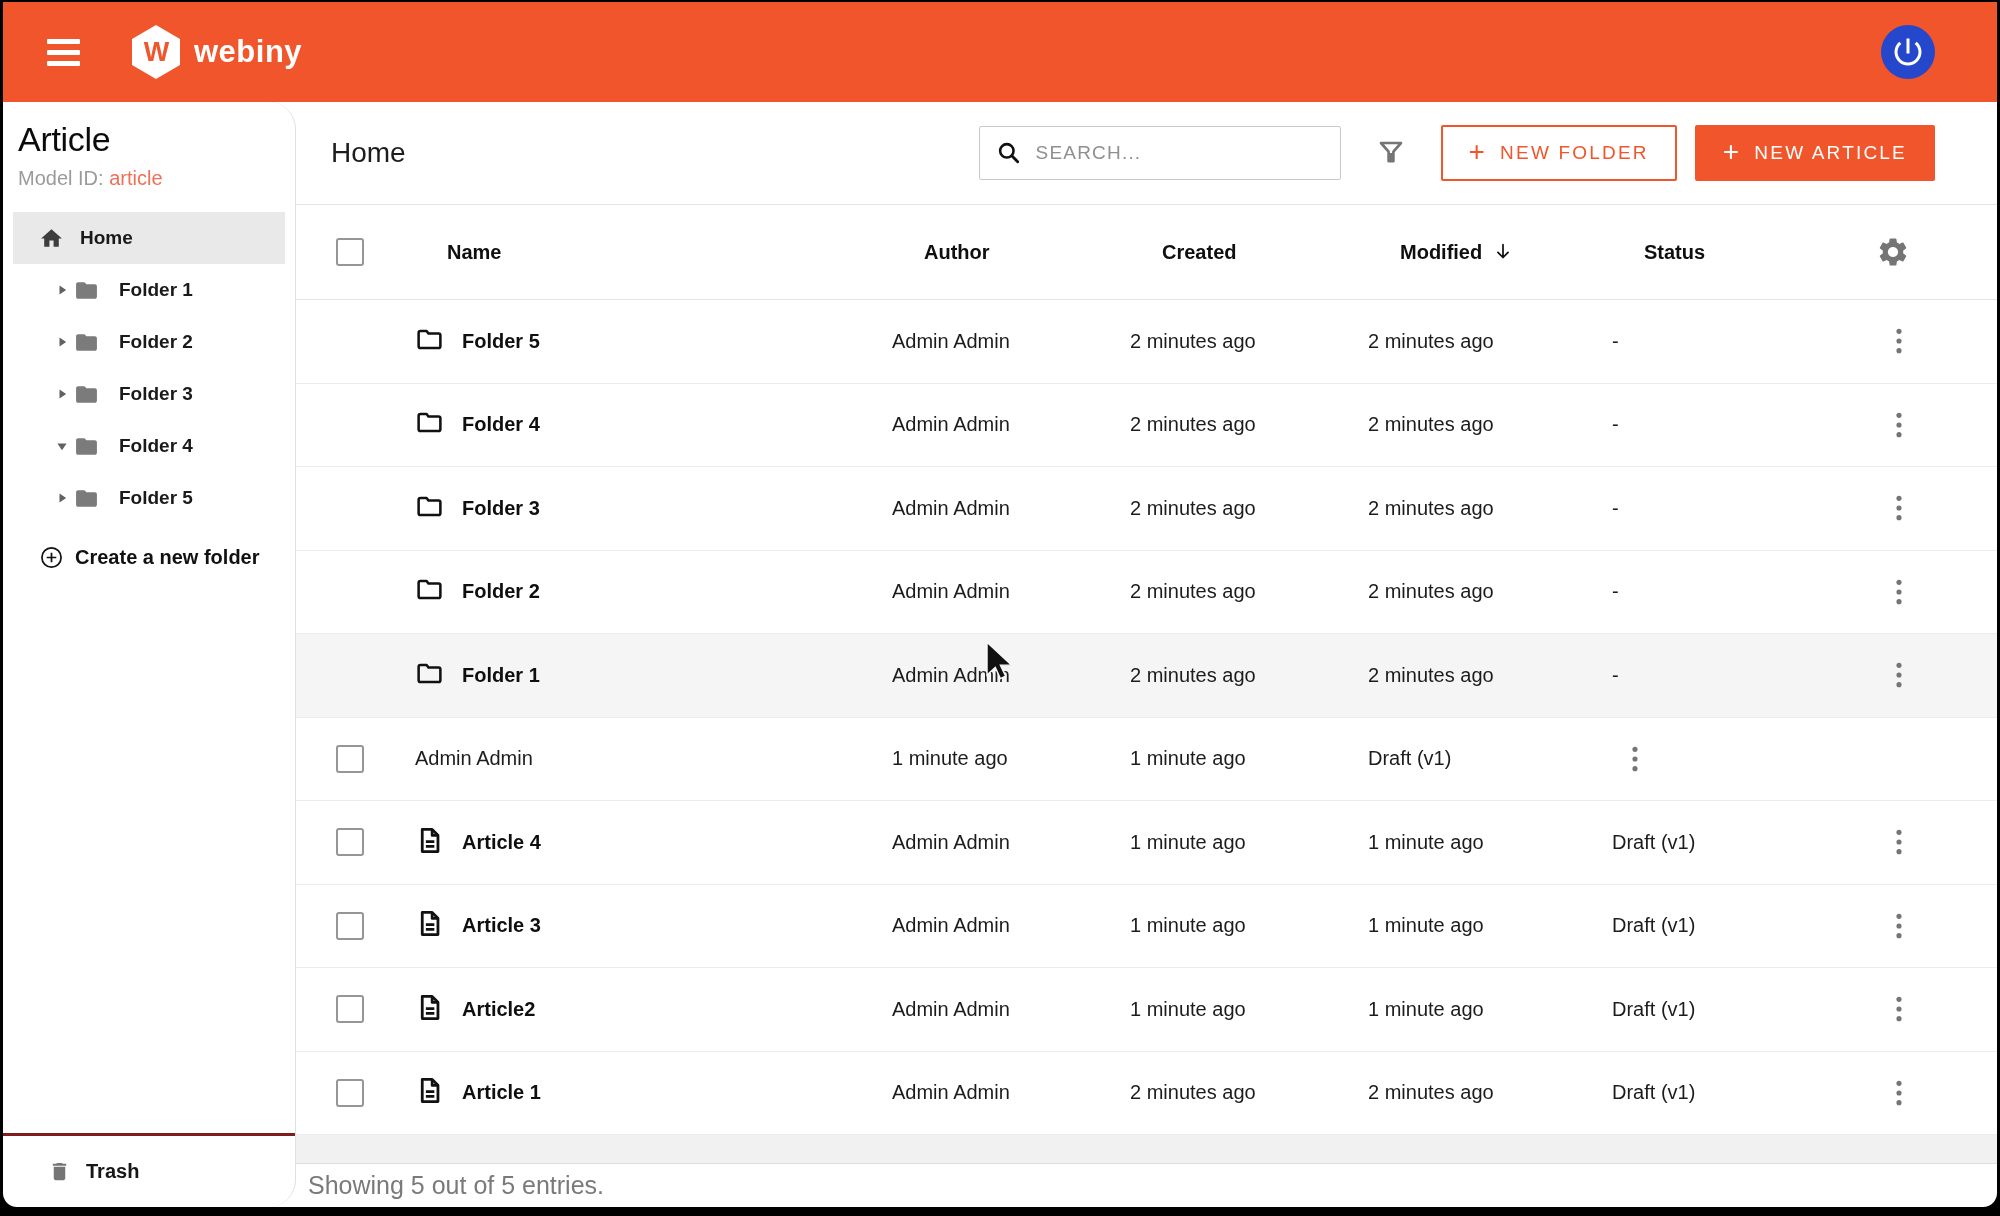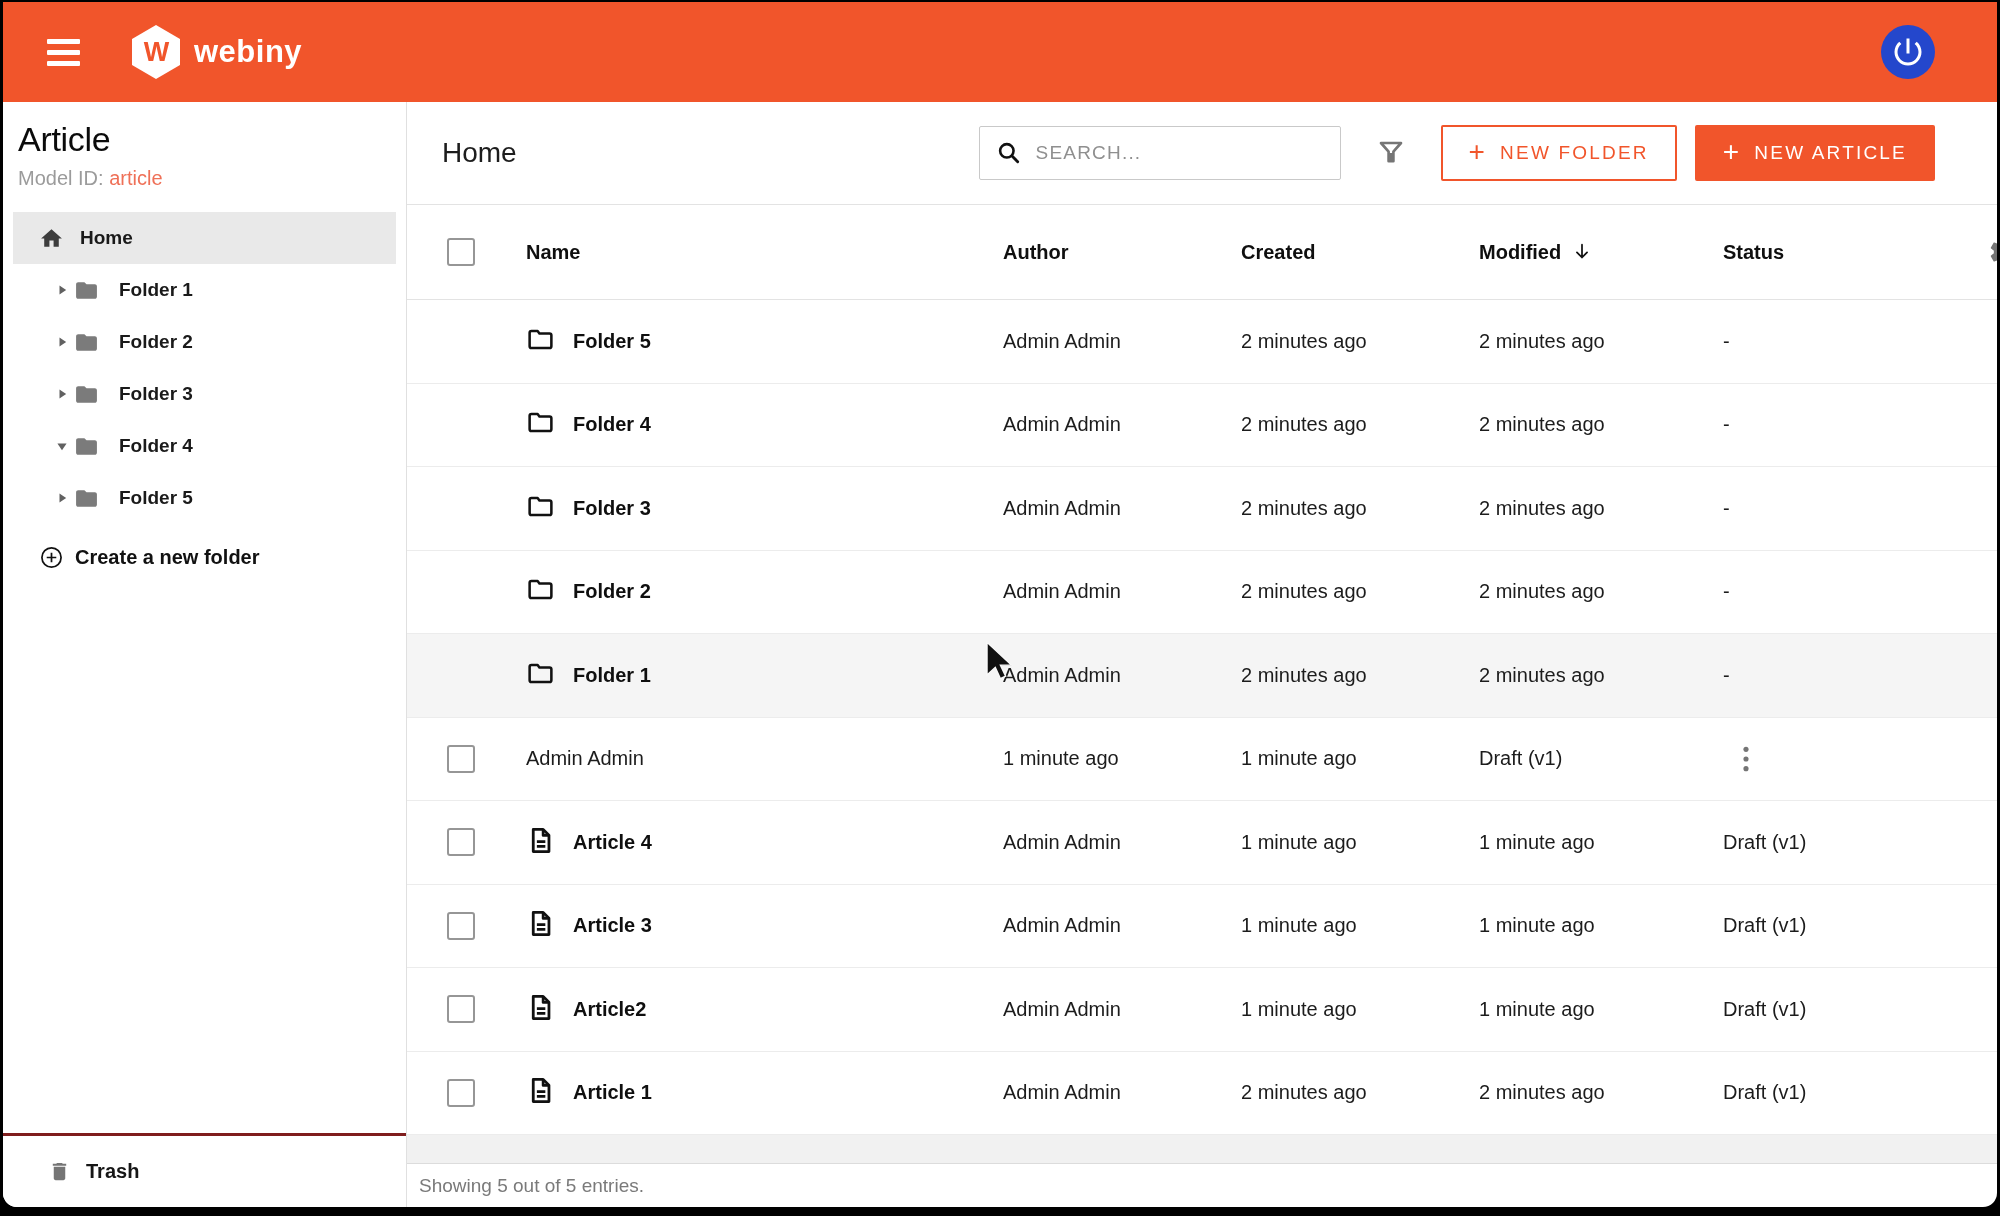--- a/index.html
+++ b/index.html
@@ -21,22 +21,22 @@
               display:flex; align-items:center; justify-content:center; }
   .logo-hex b { color:#F1552B; font-size:27px; font-weight:800; letter-spacing:-1px; }
   .logo-text { color:#fff; font-size:31px; font-weight:700; margin-left:14px; letter-spacing:.5px; }
   .topbar-spacer { flex:1; }
   .avatar { width:54px; height:54px; border-radius:50%; background:#2447CC;
             display:flex; align-items:center; justify-content:center; margin-right:32px; cursor:pointer; }
   .avatar svg { width:36px; height:36px; }
 
   
   .layout { flex:1; display:flex; min-height:0; }
-  .sidebar { width:404px; border-right:1px solid #e0e0e0; display:flex;
-             flex-direction:column; flex-shrink:0; background:#fff; }
+  .sidebar { width:293px; border-right:1px solid #e0e0e0; display:flex;
+             flex-direction:column; flex-shrink:0; background:#fff;border-radius:27px; }
   .main { flex:1; display:flex; flex-direction:column; min-width:0; }
 
   
   .sidebar-head { padding:18px 16px 10px 15px; }
   .sb-title { font-size:34px; font-weight:400; color:#0b0b0b; letter-spacing:-.3px; }
   .model-id { font-size:20px; color:#9b9b9b; margin-top:8px; }
   .model-id .accent { color:#EF7057; }
   .tree { margin-top:12px; }
   .tree-item { height:52px; display:flex; align-items:center; cursor:pointer;
                padding-left:38px; margin:0 10px; }
@@ -70,38 +70,38 @@
          font-family:inherit; padding:0 26px; }
   .btn .plus { font-size:28px; font-weight:300; margin-right:13px; margin-top:-3px; }
   .btn-outline { background:#fff; border:2px solid #F1552B; color:#F1552B; margin-right:10px; }
   .btn-fill { background:#F1552B; border:2px solid #F1552B; color:#fff; margin-left:8px; }
 
   
   .grid-row { display:grid;
               grid-template-columns:79px 477px 238px 238px 244px 264px 1fr;
               padding-left:40px; align-items:center; }
   .thead { height:95px; border-bottom:1px solid #e3e3e3; flex-shrink:0; }
-  .th { font-size:20px; font-weight:700; color:#0f0f0f; display:flex; align-items:center; }
+  .th { font-size:20px; font-weight:700; color:#0f0f0f; display:flex; align-items:center;margin-left:32px; }
   .sort-arrow { margin-left:10px; display:flex; }
   .gear-btn { background:none; border:none; cursor:pointer; justify-self:start; display:flex; }
   .rows { flex-shrink:0; }
   .row { height:83.5px; border-bottom:1px solid #ececec; cursor:pointer; }
   .row.hovered { background:#f5f5f5; }
   .checkbox { width:28px; height:28px; border:2.5px solid #969696; border-radius:3px;
               background:#fff; cursor:pointer; }
   .name-cell { display:flex; align-items:center; }
   .name-cell .nm { font-size:20px; font-weight:700; color:#0f0f0f; margin-left:18px; }
   .cell { font-size:20px; color:#1c1c1c; }
   .kebab { background:none; border:none; cursor:pointer; justify-self:start;
            padding:6px 10px; display:flex; }
 
   .strip { height:28px; background:#f1f1f1; flex-shrink:0; }
   .tfoot { flex:1; border-top:1px solid #dcdcdc; display:flex; align-items:center;
            padding-left:12px; }
-  .tfoot span { font-size:19px; color:#7a7a7a; }
+  .tfoot span { font-size:25px; color:#7a7a7a; }
 
   .cursor { position:absolute; left:982px; top:641px; pointer-events:none; z-index:99; }
 </style>
 </head>
 <body>
 
 <div class="frame">
 
   <header class="topbar">
     <button class="hamburger">

